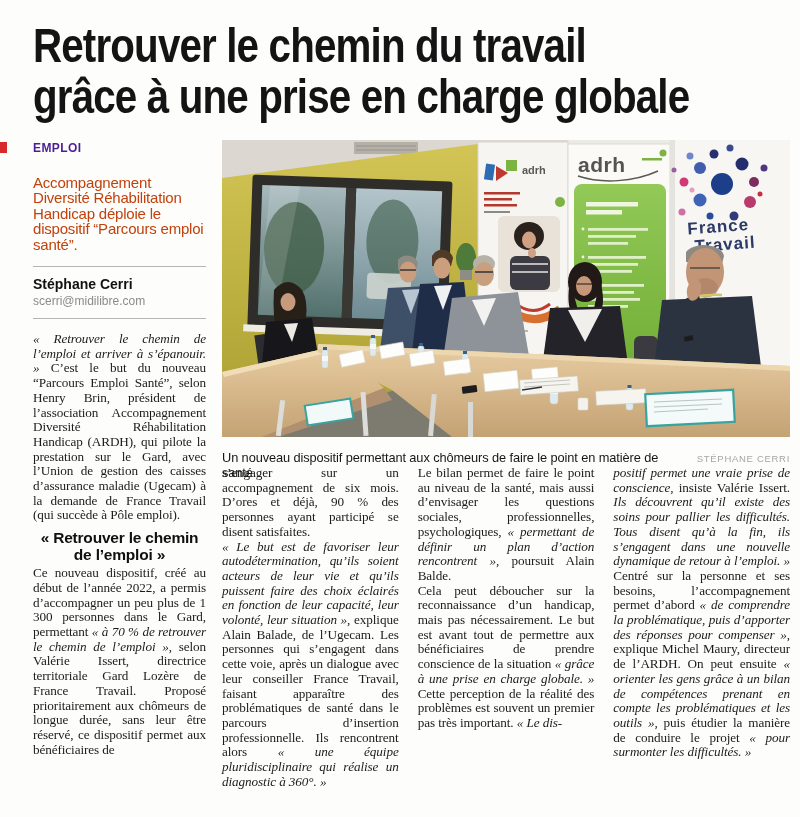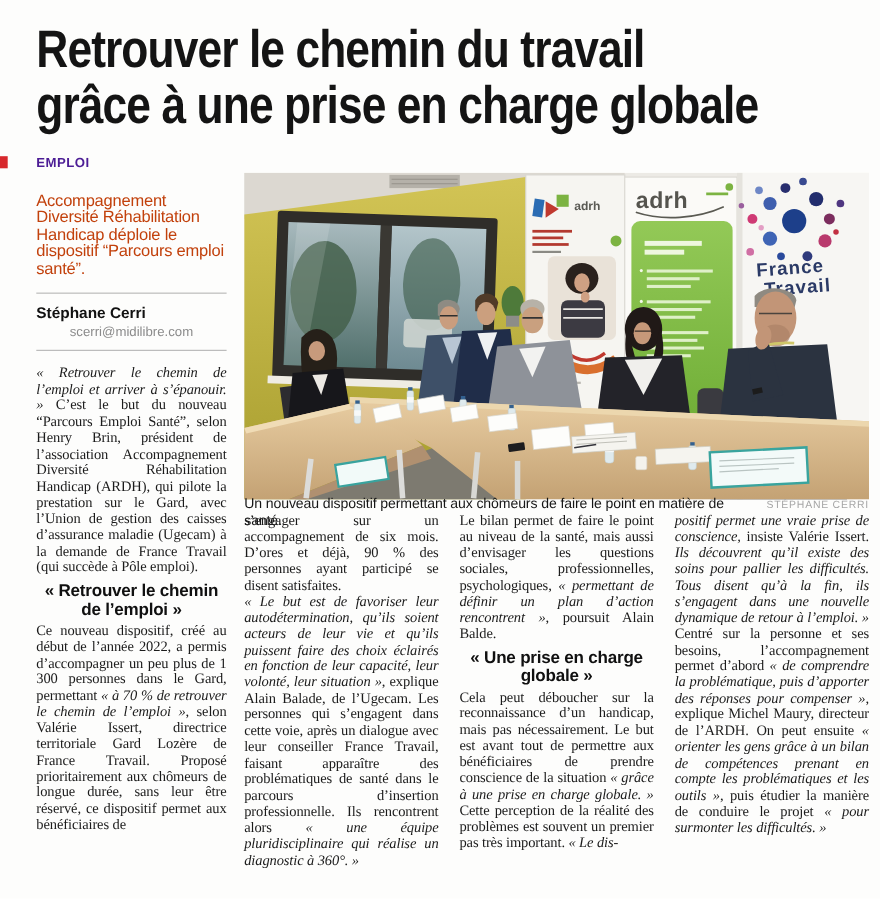--- a/index.html
+++ b/index.html
@@ -10,32 +10,32 @@
   .hl{display:block;font-size:48px;line-height:51px;letter-spacing:-1px;white-space:nowrap;
       transform:scaleX(.84);transform-origin:0 0;}
   .edge-mark{position:absolute;left:0;top:142px;width:7px;height:11px;background:#d7282c;}
   
   .rail{position:absolute;left:33px;top:141px;width:173px;}
   .kicker{color:#4c1d95;font-weight:800;font-size:12px;letter-spacing:.4px;margin:0 0 20px;}
   .standfirst{margin:0 0 14px;font-size:15px;line-height:15.4px;color:#c2410c;letter-spacing:-.2px;}
   .rule{border-top:1px solid #b5b5b5;height:0;}
   .byline{padding:9px 0 10px;}
   .author{font-size:14px;font-weight:700;color:#111;}
-  .email{font-size:12px;color:#8b8b8b;margin-top:2px;text-align:center;}
+  .email{font-size:12px;color:#8b8b8b;margin-top:2px;}
   .rail-text{margin-top:13px;}
   
   .body-col{font-family:"Liberation Serif",serif;font-size:13.2px;line-height:14.7px;
             text-align:justify;color:#1b1b1b;letter-spacing:-.1px;
             hyphens:auto;-webkit-hyphens:auto;}
   .body-col p.para{margin:0;}
   .body-col h3.subhead{font-family:"Liberation Sans",sans-serif;font-size:15.5px;line-height:16.5px;
             font-weight:700;letter-spacing:-.2px;margin:7px 0 3px;color:#101010;text-align:center;}
   .it{font-style:italic;}
   
-  .photo{position:absolute;left:222px;top:157px;width:568px;height:297px;margin:0;}
+  .photo{position:absolute;left:222px;top:140px;width:568px;height:297px;margin:0;}
   .photo svg{display:block;width:568px;height:297px;}
   .caption-row{position:absolute;left:222px;top:450px;width:568px;display:flex;
                justify-content:space-between;align-items:baseline;}
   .caption{font-size:12.8px;font-weight:400;color:#161616;letter-spacing:-.1px;}
   .credit{font-size:9.5px;color:#a6a6a6;letter-spacing:.7px;white-space:nowrap;margin-left:12px;}
   
   .columns{position:absolute;left:222px;top:466px;width:568px;display:flex;gap:19px;}
   .columns .body-col{flex:1 1 0;min-width:0;}
 </style>
 </head>
@@ -329,21 +329,20 @@
     <div class="credit">STÉPHANE CERRI</div>
   </div>
 
   <div class="columns">
     <div class="body-col">
         <p class="para"><span>s’engager sur un accompagnement de six mois. D’ores et déjà, 90 % des personnes ayant participé se disent satisfaites.</span></p>
         <p class="para"><span class="it">« Le but est de favoriser leur autodétermination, qu’ils soient acteurs de leur vie et qu’ils puissent faire des choix éclairés en fonction de leur capacité, leur volonté, leur situation »</span><span>, explique Alain Balade, de l’Ugecam. Les personnes qui s’engagent dans cette voie, après un dialogue avec leur conseiller France Travail, faisant apparaître des problématiques de santé dans le parcours d’insertion professionnelle. Ils rencontrent alors </span><span class="it">« une équipe pluridisciplinaire qui réalise un diagnostic à 360°. »</span></p>
       </div>
     <div class="body-col">
         <p class="para"><span>Le bilan permet de faire le point au niveau de la santé, mais aussi d’envisager les questions sociales, professionnelles, psychologiques, </span><span class="it">« permettant de définir un plan d’action rencontrent »</span><span>, poursuit Alain Balde.</span></p>
-        <h3 class="subhead">« Une prise en charge globale »</h3>
         <p class="para"><span>Cela peut déboucher sur la reconnaissance d’un handicap, mais pas nécessairement. Le but est avant tout de permettre aux bénéficiaires de prendre conscience de la situation </span><span class="it">« grâce à une prise en charge globale. »</span><span> Cette perception de la réalité des problèmes est souvent un premier pas très important. </span><span class="it">« Le dis-</span></p>
       </div>
     <div class="body-col">
         <p class="para"><span class="it">positif permet une vraie prise de conscience, </span><span>insiste Valérie Issert. </span><span class="it">Ils découvrent qu’il existe des soins pour pallier les difficultés. Tous disent qu’à la fin, ils s’engagent dans une nouvelle dynamique de retour à l’emploi. »</span><span> Centré sur la personne et ses besoins, l’accompagnement permet d’abord </span><span class="it">« de comprendre la problématique, puis d’apporter des réponses pour compenser »</span><span>, explique Michel Maury, directeur de l’ARDH. On peut ensuite </span><span class="it">« orienter les gens grâce à un bilan de compétences prenant en compte les problématiques et les outils »</span><span>, puis étudier la manière de conduire le projet </span><span class="it">« pour surmonter les difficultés. »</span></p>
       </div>
   </div>
 
 </div>
 
 </body></html>

